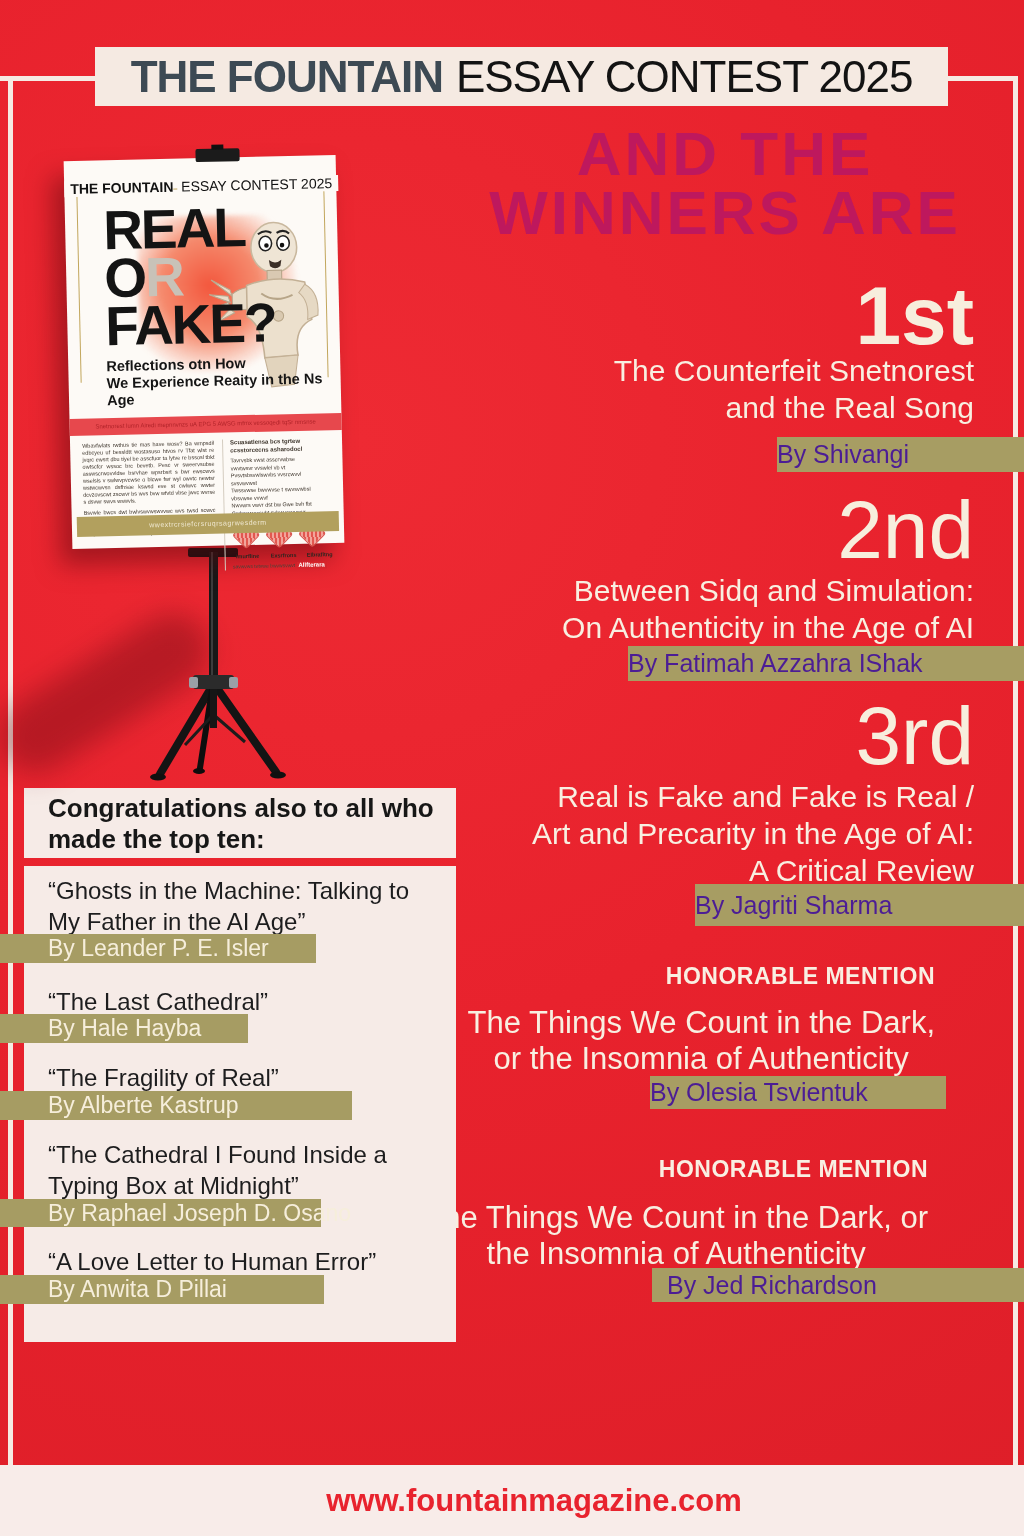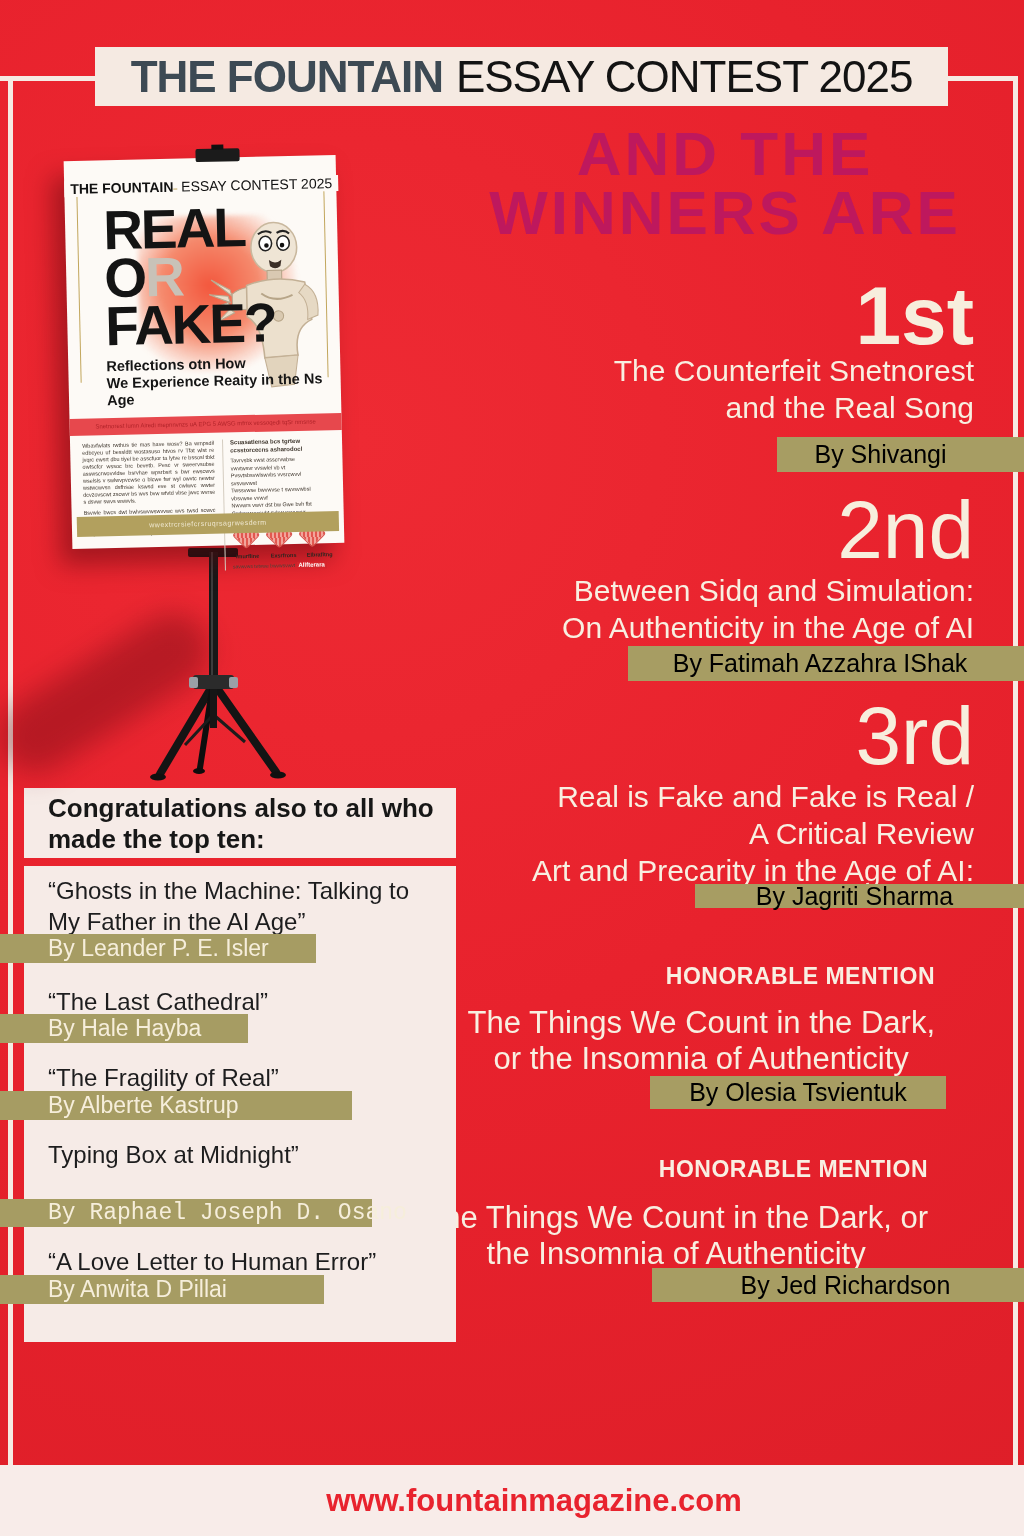--- a/index.html
+++ b/index.html
@@ -27,46 +27,46 @@
   
   .headline { position:absolute; left:430px; top:124px; width:590px; text-align:center;
     color:#be185d; font-weight:800; font-size:62px; line-height:59px; letter-spacing:3px; }
 
   
   .rank { position:absolute; right:50px; color:#f7eedd; font-weight:400; font-size:82px; line-height:76px; white-space:nowrap; }
   .r1 { top:278px;font-weight:bold; } .r2 { top:492px; } .r3 { top:698px; }
   .wtitle { position:absolute; right:50px; text-align:right; color:#f8efe1; font-size:30px; line-height:37px; font-weight:400; white-space:nowrap; }
   .wt1 { top:352px; } .wt2 { top:572px; } .wt3 { top:778px; }
 
-  .gold-bar { position:absolute; background:#a79d63; color:#000000; font-size:25px;
-    display:flex; align-items:center; justify-content:center; white-space:nowrap; }
+  .gold-bar { position:absolute; background:#a79d63; color:#4c1d95; font-size:25px;
+    display:flex; align-items:center; justify-content:flex-start; white-space:nowrap; }
   .gb1 { left:777px; right:0; top:437px; height:35px; padding-right:40px; }
   .gb2 { left:628px; right:0; top:646px; height:35px; padding-right:12px; }
-  .gb3 { left:695px; right:0; top:884px; height:24px; padding-right:10px; }
+  .gb3 { left:695px; right:0; top:884px; height:42px; padding-right:10px; }
   .gbh1 { left:650px; width:296px; top:1076px; height:33px; }
   .gbh2 { left:652px; right:0; top:1268px; height:34px; padding-left:15px; }
 
   
   .hm-heading { position:absolute; color:#f9efe2; font-weight:800; font-size:23px; letter-spacing:0.5px; white-space:nowrap; }
   .hmh1 { right:89px; top:963px; } .hmh2 { right:96px; top:1156px; }
   .hm-title { position:absolute; text-align:center; color:#f8efe1; font-size:31px; line-height:36px; white-space:nowrap; }
   .hmt1 { right:89px; top:1005px; } .hmt2 { right:96px; top:1200px; }
 
   
   .tt-header-box { position:absolute; left:24px; top:788px; width:432px; height:70px; background:#f6ebe7; }
   .tt-heading { position:absolute; left:48px; top:793px; font-weight:800; font-size:26px; line-height:31px; color:#171717; white-space:nowrap; }
   .tt-list-box { position:absolute; left:24px; top:866px; width:432px; height:476px; background:#f6ebe7; }
   .tt-title { position:absolute; left:48px; color:#1d1d1e; font-size:24px; line-height:31px; white-space:nowrap; }
   .tt1 { top:875px; } .tt2 { top:986px; } .tt3 { top:1062px; } .tt4 { top:1139px; } .tt5 { top:1246px; }
   .tt-bar { position:absolute; left:0; background:#a69c63; color:#f6eedb; font-size:23px;
     display:flex; align-items:center; padding-left:48px; white-space:nowrap; }
   .ttb1 { top:934px;  width:316px; height:29px; }
   .ttb2 { top:1014px; width:248px; height:29px; }
   .ttb3 { top:1091px; width:352px; height:29px; }
-  .ttb4 { top:1199px; width:372px; height:28px;font-family:Liberation Mono, monospace; }
+  .ttb4 { top:1199px; width:321px; height:28px; }
   .ttb5 { top:1275px; width:324px; height:29px; }
 
   
   .footer { position:absolute; left:0; top:1465px; width:1024px; height:71px; background:#f8ece9;
     display:flex; align-items:center; justify-content:center;padding-left:44px; }
   .footer-url { color:#e8232e; font-weight:700; font-size:31px; text-decoration:none; }
 
   
   .poster { position:absolute; left:68px; top:158px; width:272px; height:388px;
     background:#fdfaf6; transform:rotate(-1.3deg);
@@ -146,22 +146,22 @@
     <div>Between Sidq and Simulation:</div>
     <div>On Authenticity in the Age of AI</div>
   </div>
   <div class="gold-bar gb2">
     <span>By Fatimah Azzahra IShak</span>
   </div>
 
   <div class="rank r3">3rd</div>
   <div class="wtitle wt3">
     <div>Real is Fake and Fake is Real /</div>
+    <div>Art and Precarity in the Age of AI:</div>
     <div>A Critical Review</div>
-    <div>Art and Precarity in the Age of AI:</div>
   </div>
   <div class="gold-bar gb3">
     <span>By Jagriti Sharma</span>
   </div>
 
   <div class="hm-heading hmh1">HONORABLE MENTION</div>
   <div class="hm-title hmt1">
     <div>The Things We Count in the Dark,</div>
     <div>or the Insomnia of Authenticity</div>
   </div>
@@ -201,20 +201,21 @@
   </div>
 
   <div class="tt-title tt3">
     <div>“The Fragility of Real”</div>
   </div>
   <div class="tt-bar ttb3">
     <span>By Alberte Kastrup</span>
   </div>
 
   <div class="tt-title tt4">
+    <div>“The Cathedral I Found Inside a</div>
     <div>Typing Box at Midnight”</div>
   </div>
   <div class="tt-bar ttb4">
     <span>By Raphael Joseph D. Osano</span>
   </div>
 
   <div class="tt-title tt5">
     <div>“A Love Letter to Human Error”</div>
   </div>
   <div class="tt-bar ttb5">

